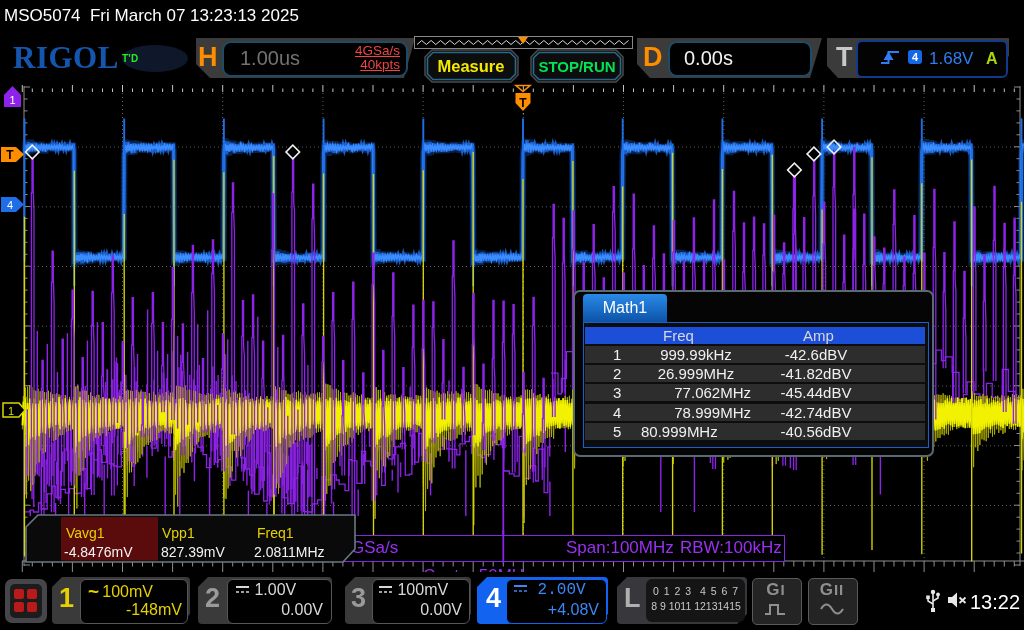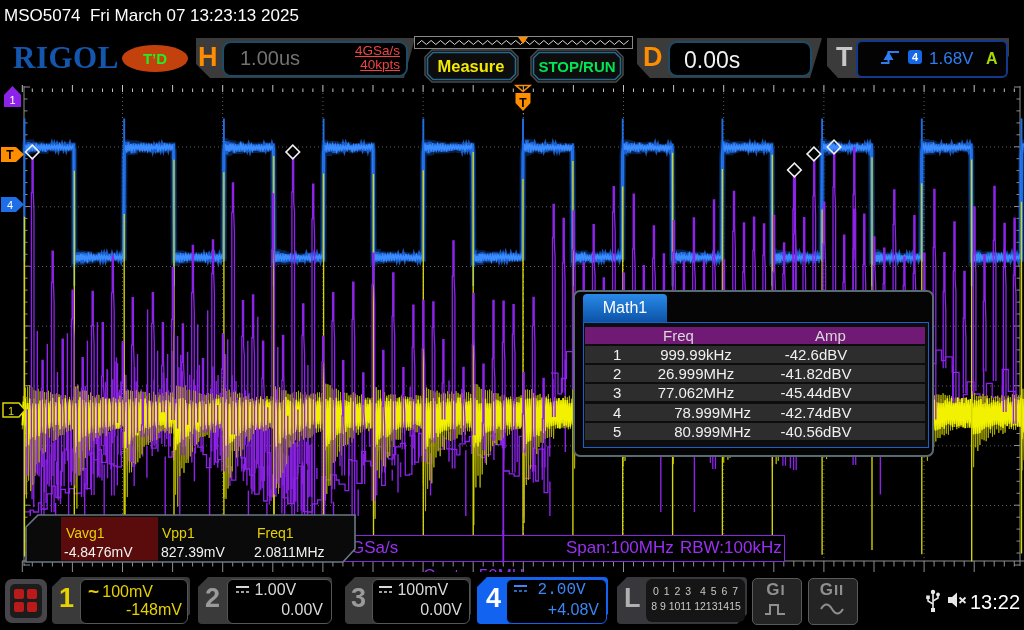--- a/index.html
+++ b/index.html
@@ -761,21 +761,21 @@
     <polygon points="1,197 16,197 24,204.5 16,212 1,212" fill="#1e6ee8"></polygon>
     <text x="10" y="209" fill="#fff" font-size="11" text-anchor="middle" font-family="Liberation Sans,sans-serif">4</text>
     <polygon points="3,403 19,403 25,410 19,417 3,417" fill="#000" stroke="#d8d800" stroke-width="1.5"></polygon>
     <text x="11" y="414.5" fill="#d8d800" font-size="11" text-anchor="middle" font-family="Liberation Sans,sans-serif">1</text>
     <polygon points="516,85.5 530,85.5 523,91.5" fill="none" stroke="#ff8d00" stroke-width="1.6"></polygon>
     <polygon points="515.5,93 530.5,93 530.5,103 523,111 515.5,103" fill="#ff8d00"></polygon>
     <text x="523" y="107" fill="#000" font-size="12" font-weight="bold" text-anchor="middle" font-family="Liberation Sans,sans-serif">T</text>
   </svg>
 <div class="abs" style="left:4px;top:6px;color:#fff;font-size:17px;">MSO5074&nbsp; Fri March 07 13:23:13 2025</div>
 <div class="abs" style="left:13px;top:40px;color:#1456ae;font-family:'Liberation Serif',serif;font-weight:bold;font-size:31px;letter-spacing:0.5px;">RIGOL</div>
-<div class="abs" style="left:122px;top:45px;width:66px;height:27px;background:#c2410c;border-radius:50%;color:#22ee22;font-weight:bold;font-size:15px;text-align:center;line-height:27px;">T’D</div>
+<div class="abs" style="left:122px;top:45px;width:66px;height:27px;background:#0f172a;border-radius:50%;color:#22ee22;font-weight:bold;font-size:10px;text-align:left;line-height:27px;">T’D</div>
 <svg class="abs" style="left:0;top:0" width="1024" height="84">
     <polygon points="196,38 415,38 404,78 210,78 196,64" fill="#3b3b3b"></polygon>
     <polygon points="637,38 822,38 810,78 650,78 637,64" fill="#3b3b3b"></polygon>
     <polygon points="827,38 1009,38 1009,56 986,78 838,78 827,66" fill="#3b3b3b"></polygon>
   </svg>
 <div class="abs" style="left:222px;top:41px;width:182px;height:32px;background:#000;border:2px solid #1d4c66;border-radius:9px;"></div>
 <div class="abs" style="left:198px;top:42px;color:#ff8d00;font-weight:bold;font-size:27px;">H</div>
 <div class="abs" style="left:240px;top:47px;color:#737373;font-size:20px;">1.00us</div>
 <div class="abs" style="left:300px;top:44px;width:100px;text-align:right;color:#ef4444;font-size:13.5px;line-height:14px;text-decoration:underline;">4GSa/s<br>40kpts</div>
 <svg class="abs" style="left:414px;top:36px" width="220" height="14">
@@ -788,60 +788,60 @@
     <polygon points="9,3.5 86,3.5 91.5,9 91.5,25 86,30.5 9,30.5 3.5,25 3.5,9" fill="none" stroke="#26698c" stroke-width="1.6"></polygon>
     <text x="47" y="23" fill="#f5e800" font-size="16.5" font-weight="bold" text-anchor="middle" font-family="Liberation Sans,sans-serif">Measure</text>
   </svg>
 <svg class="abs" style="left:530px;top:49px" width="94" height="34">
     <polygon points="8,1 86,1 93,8 93,26 86,33 8,33 1,26 1,8" fill="#0d0d0d" stroke="#4a4a4a" stroke-width="1.5"></polygon>
     <polygon points="9,3.5 85,3.5 90.5,9 90.5,25 85,30.5 9,30.5 3.5,25 3.5,9" fill="none" stroke="#26698c" stroke-width="1.6"></polygon>
     <text x="47" y="22.5" fill="#00e455" font-size="15" font-weight="bold" text-anchor="middle" font-family="Liberation Sans,sans-serif">STOP/RUN</text>
   </svg>
 <div class="abs" style="left:668px;top:41px;width:140px;height:32px;background:#000;border:2px solid #1d4c66;border-radius:9px;"></div>
 <div class="abs" style="left:643px;top:42px;color:#ff8d00;font-weight:bold;font-size:27px;">D</div>
-<div class="abs" style="left:684px;top:47px;color:#f2f2f2;font-size:23px;">0.00s</div>
+<div class="abs" style="left:684px;top:47px;color:#f2f2f2;font-size:20px;">0.00s</div>
 <div class="abs" style="left:856px;top:40px;width:148px;height:34px;background:#030303;border:2px solid #123a8c;border-radius:6px;"></div>
 <div class="abs" style="left:836px;top:42px;color:#c8c8c8;font-weight:bold;font-size:27px;">T</div>
 <svg class="abs" style="left:879px;top:47px" width="22" height="20">
     <path d="M2 16H9.5V5H20" fill="none" stroke="#2f7df2" stroke-width="2"></path>
     <polygon points="9.5,4.5 4.5,13 14.5,13" fill="#2f7df2"></polygon>
   </svg>
 <div class="abs" style="left:908px;top:50px;width:14px;height:14px;background:#1667e8;border-radius:3px;color:#fff;font-size:11px;font-weight:bold;text-align:center;line-height:14px;">4</div>
 <div class="abs" style="left:929px;top:49px;color:#2f7df2;font-size:17px;">1.68V</div>
 <div class="abs" style="left:986px;top:50px;color:#a8d800;font-weight:bold;font-size:16px;">A</div>
 <div class="abs" style="left:573px;top:290px;width:357px;height:163px;background:#050505;border:2px solid #5a6a72;border-radius:7px;"></div>
 <div class="abs" style="left:583px;top:294px;width:84px;height:28px;background:linear-gradient(#2a8ae8,#0c53a8);border-radius:4px 4px 0 0;color:#fff;font-size:16px;text-align:center;line-height:28px;">Math1</div>
 <div class="abs" style="left:583px;top:322px;width:344px;height:124px;background:#0d0d0d;border:1px solid #1a5fd0;"></div>
-<div class="abs" style="left:585px;top:327px;width:340px;height:17px;background:#701a75;color:#d8d8d8;font-size:15px;line-height:17px;">
+<div class="abs" style="left:585px;top:327px;width:340px;height:17px;background:#1d4ed8;color:#d8d8d8;font-size:15px;line-height:17px;">
     <span style="position:absolute;left:78px;">Freq</span>
-    <span style="position:absolute;left:230px;">Amp</span>
+    <span style="position:absolute;left:218px;">Amp</span>
   </div>
 <div class="abs" style="left:585px;top:346px;width:340px;height:17px;background:#2d2d2d;color:#f0f0f0;font-size:15px;line-height:17px;">
     <span style="position:absolute;left:28px;">1</span>
     <span style="position:absolute;left:56px;width:110px;text-align:center;">999.99kHz</span>
     <span style="position:absolute;left:176px;width:110px;text-align:center;">-42.6dBV</span>
   </div>
 <div class="abs" style="left:585px;top:365.2px;width:340px;height:17px;background:#2d2d2d;color:#f0f0f0;font-size:15px;line-height:17px;">
     <span style="position:absolute;left:28px;">2</span>
     <span style="position:absolute;left:56px;width:110px;text-align:center;">26.999MHz</span>
     <span style="position:absolute;left:176px;width:110px;text-align:center;">-41.82dBV</span>
   </div>
 <div class="abs" style="left:585px;top:384.4px;width:340px;height:17px;background:#2d2d2d;color:#f0f0f0;font-size:15px;line-height:17px;">
     <span style="position:absolute;left:28px;">3</span>
-    <span style="position:absolute;left:56px;width:110px;text-align:center;">77.062MHz</span>
+    <span style="position:absolute;left:56px;width:110px;text-align:right;">77.062MHz</span>
     <span style="position:absolute;left:176px;width:110px;text-align:center;">-45.44dBV</span>
   </div>
 <div class="abs" style="left:585px;top:403.59999999999997px;width:340px;height:17px;background:#2d2d2d;color:#f0f0f0;font-size:15px;line-height:17px;">
     <span style="position:absolute;left:28px;">4</span>
     <span style="position:absolute;left:56px;width:110px;text-align:right;">78.999MHz</span>
     <span style="position:absolute;left:176px;width:110px;text-align:center;">-42.74dBV</span>
   </div>
 <div class="abs" style="left:585px;top:422.79999999999995px;width:340px;height:17px;background:#2d2d2d;color:#f0f0f0;font-size:15px;line-height:17px;">
     <span style="position:absolute;left:28px;">5</span>
-    <span style="position:absolute;left:56px;width:110px;text-align:right;">80.999MHz</span>
+    <span style="position:absolute;left:56px;width:110px;text-align:left;">80.999MHz</span>
     <span style="position:absolute;left:176px;width:110px;text-align:center;">-40.56dBV</span>
   </div>
 <div class="abs" style="left:333px;top:535px;width:450px;height:25px;background:#000;border:1.5px solid #8526e0;"></div>
 <svg class="abs" style="left:498px;top:530px" width="12" height="33">
     <line x1="5.3" y1="0" x2="5.3" y2="33" stroke="#8d23e8" stroke-width="1.8"></line>
   </svg>
 <div class="abs" style="left:333px;top:538px;width:450px;color:#9a30f2;font-size:17px;">
     <span style="position:absolute;left:18px;">GSa/s</span>
     <span style="position:absolute;left:90px;margin-top:28px;">Center:50MHz</span>
     <span style="position:absolute;left:233px;">Span:100MHz</span>

